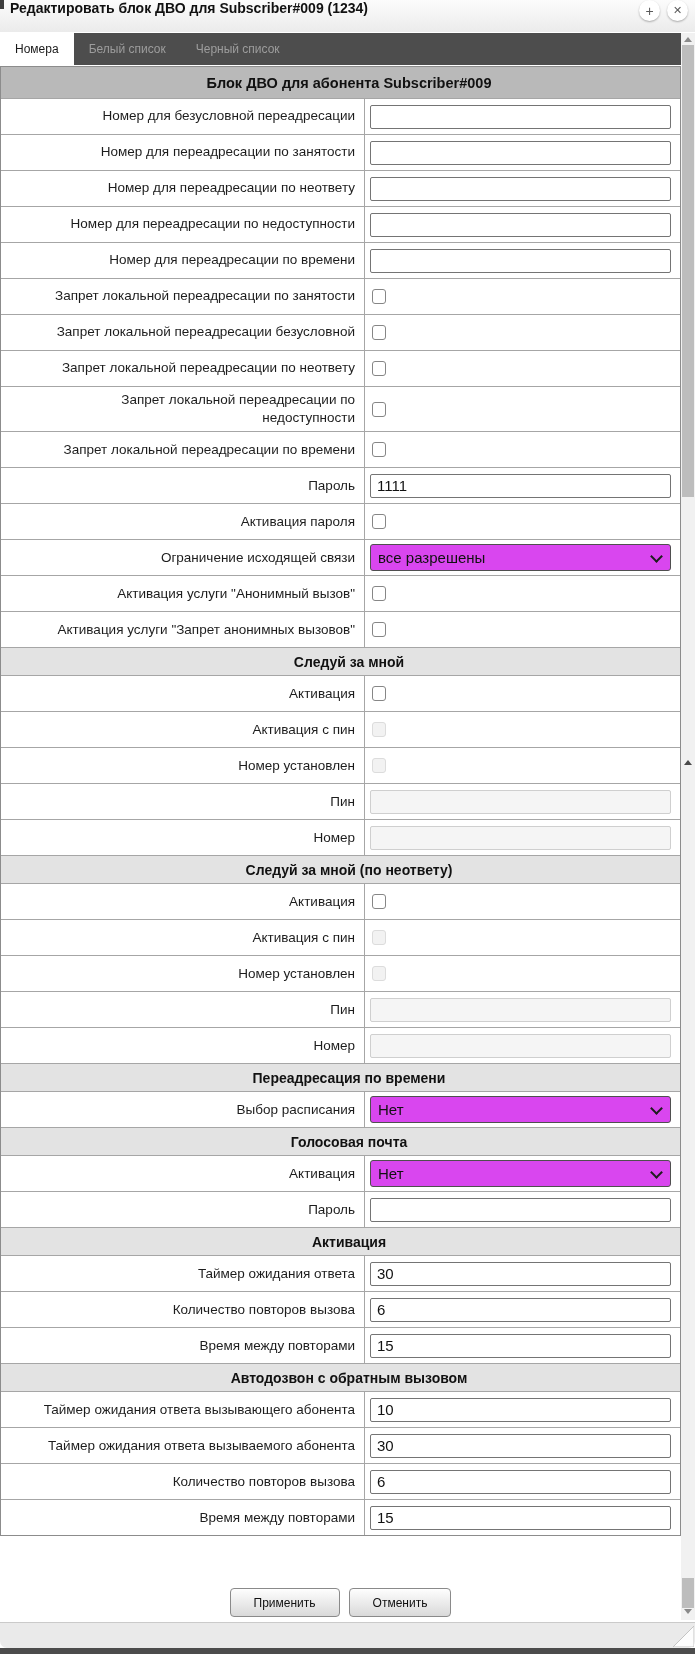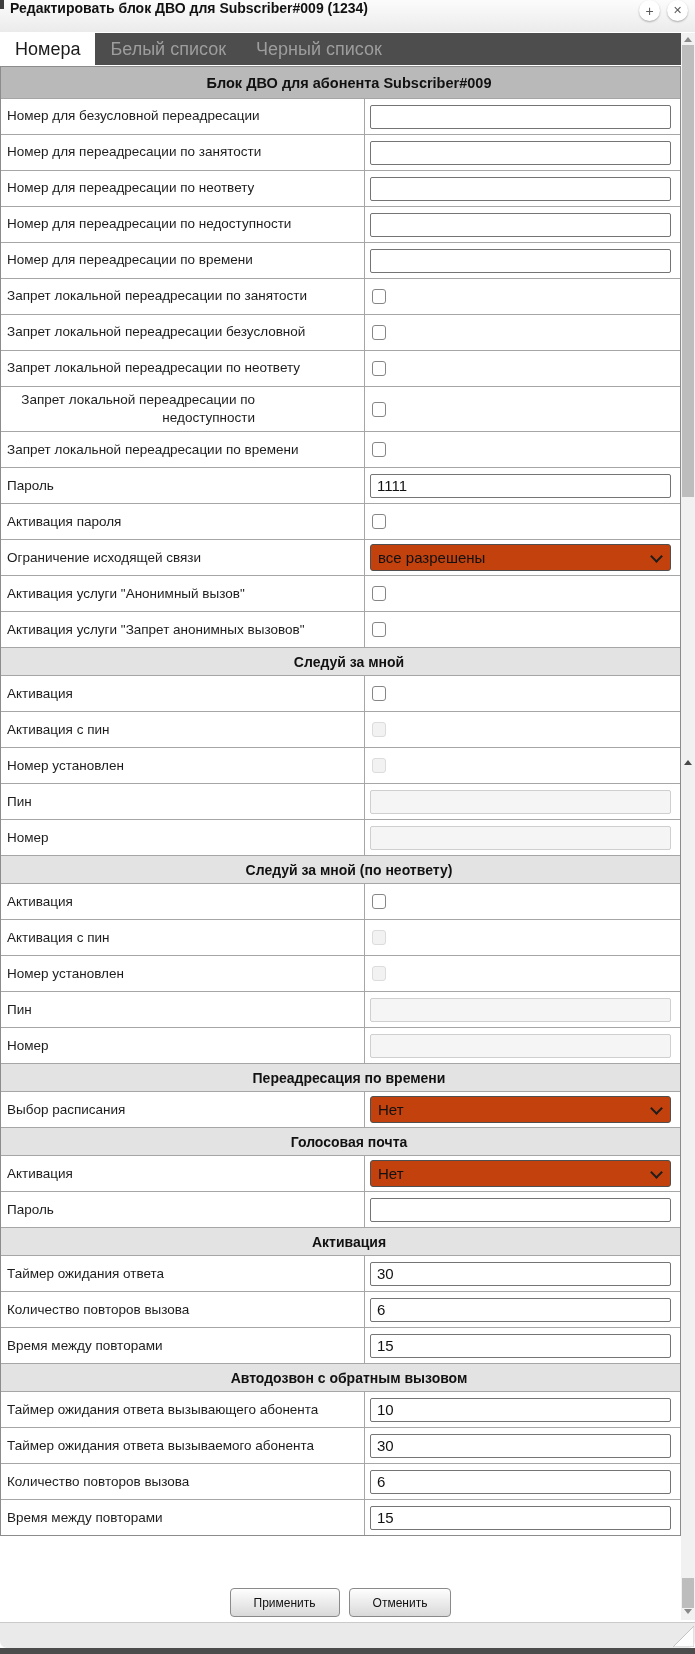--- a/index.html
+++ b/index.html
@@ -21,57 +21,57 @@
     display:flex;align-items:center;justify-content:center;
     margin-right:7px;cursor:default;flex:none;
   }
   .winbtn .glyph{font-size:14px;line-height:1;}
   .winbtn .glyph.x{font-size:11px;}
   
   .tabbar{
     position:absolute;top:33px;left:0;width:681px;height:32px;
     background:#4d4d4d;display:flex;align-items:stretch;
   }
-  .tab{padding:0 15px;display:flex;align-items:center;font-size:18px;color:#9d9d9d;}
+  .tab{padding:0 15px;display:flex;align-items:center;font-size:12px;color:#9d9d9d;}
   .tab.active{background:#ffffff;color:#1a1a1a;}
   
   .content{position:absolute;top:66px;left:0;width:681px;}
   .formtable{width:681px;box-sizing:border-box;border:1px solid #8c8c8c;background:#fff;}
   .section-header{
     min-height:27px;display:flex;align-items:center;justify-content:center;
     font-size:14px;font-weight:bold;color:#111;border-top:1px solid #a6a6a6;
     text-align:center;
     padding-left:17px;
   }
   .section-header.main{background:#b9b9b9;min-height:31px;font-size:14.5px;}
   .section-header.sub{background:#e3e3e3;}
   .section-header:first-child{border-top:none;}
   .row{display:flex;border-top:1px solid #a6a6a6;min-height:36px;box-sizing:border-box;background:#fff;}
   .lbl{
     width:364px;box-sizing:border-box;border-right:1px solid #a6a6a6;
-    display:flex;align-items:center;justify-content:flex-start;
+    display:flex;align-items:center;justify-content:flex-end;
     padding:4px 9px 4px 6px;font-size:13.5px;color:#1d1d1d;text-align:right;line-height:1.35;
   }
   .lbl.wrap span{display:inline-block;max-width:248px;}
   .fld{flex:1;display:flex;align-items:center;padding:4px 5px;}
   .txt{
     width:301px;height:24px;box-sizing:border-box;
     border:1px solid #747474;border-radius:2px;background:#fff;
     font-family:"Liberation Sans",sans-serif;font-size:15px;color:#111;padding:0 6px;
   }
   .txt:disabled{background:#f5f5f5;border-color:#cfcfcf;}
   .cb{
     appearance:none;-webkit-appearance:none;width:14px;height:15px;margin:0 0 0 2px;
     border:1px solid #868686;border-radius:3px;background:#fff;
   }
   .cb:disabled{border-color:#dcdcdc;background:#f2f2f2;}
   .sel-wrap{position:relative;width:301px;display:inline-block;}
   .sel{
     appearance:none;-webkit-appearance:none;width:100%;height:27px;box-sizing:border-box;
-    border:1px solid #4f4f4f;border-radius:3px;background:#c2410c;
+    border:1px solid #4f4f4f;border-radius:3px;background:#d946ef;
     font-family:"Liberation Sans",sans-serif;font-size:15px;color:#111;padding:0 24px 0 7px;
   }
   .chev{
     position:absolute;right:10px;top:8px;width:7px;height:7px;
     border-right:2px solid #1d1d1d;border-bottom:2px solid #1d1d1d;
     transform:rotate(45deg);pointer-events:none;
   }
   
   .btnrow{position:absolute;top:1588px;left:0;width:681px;display:flex;justify-content:center;gap:9px;}
   .btn{

